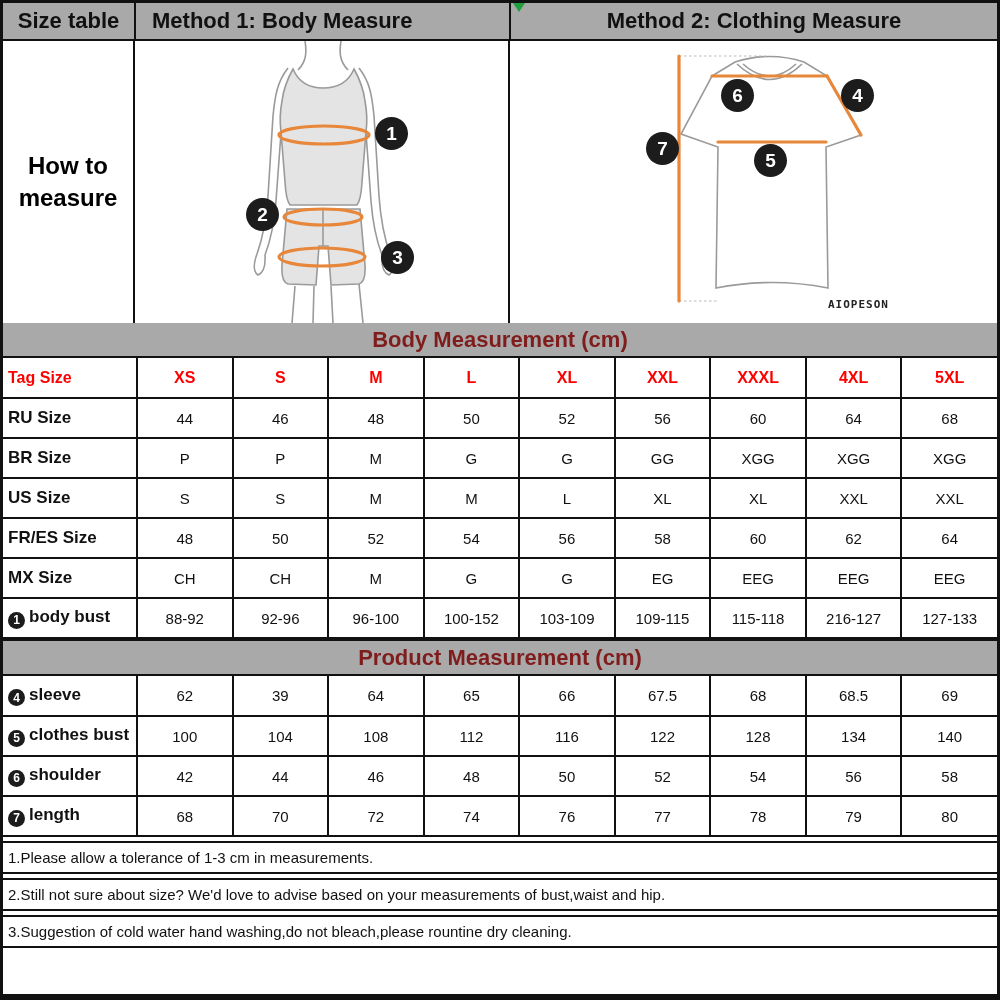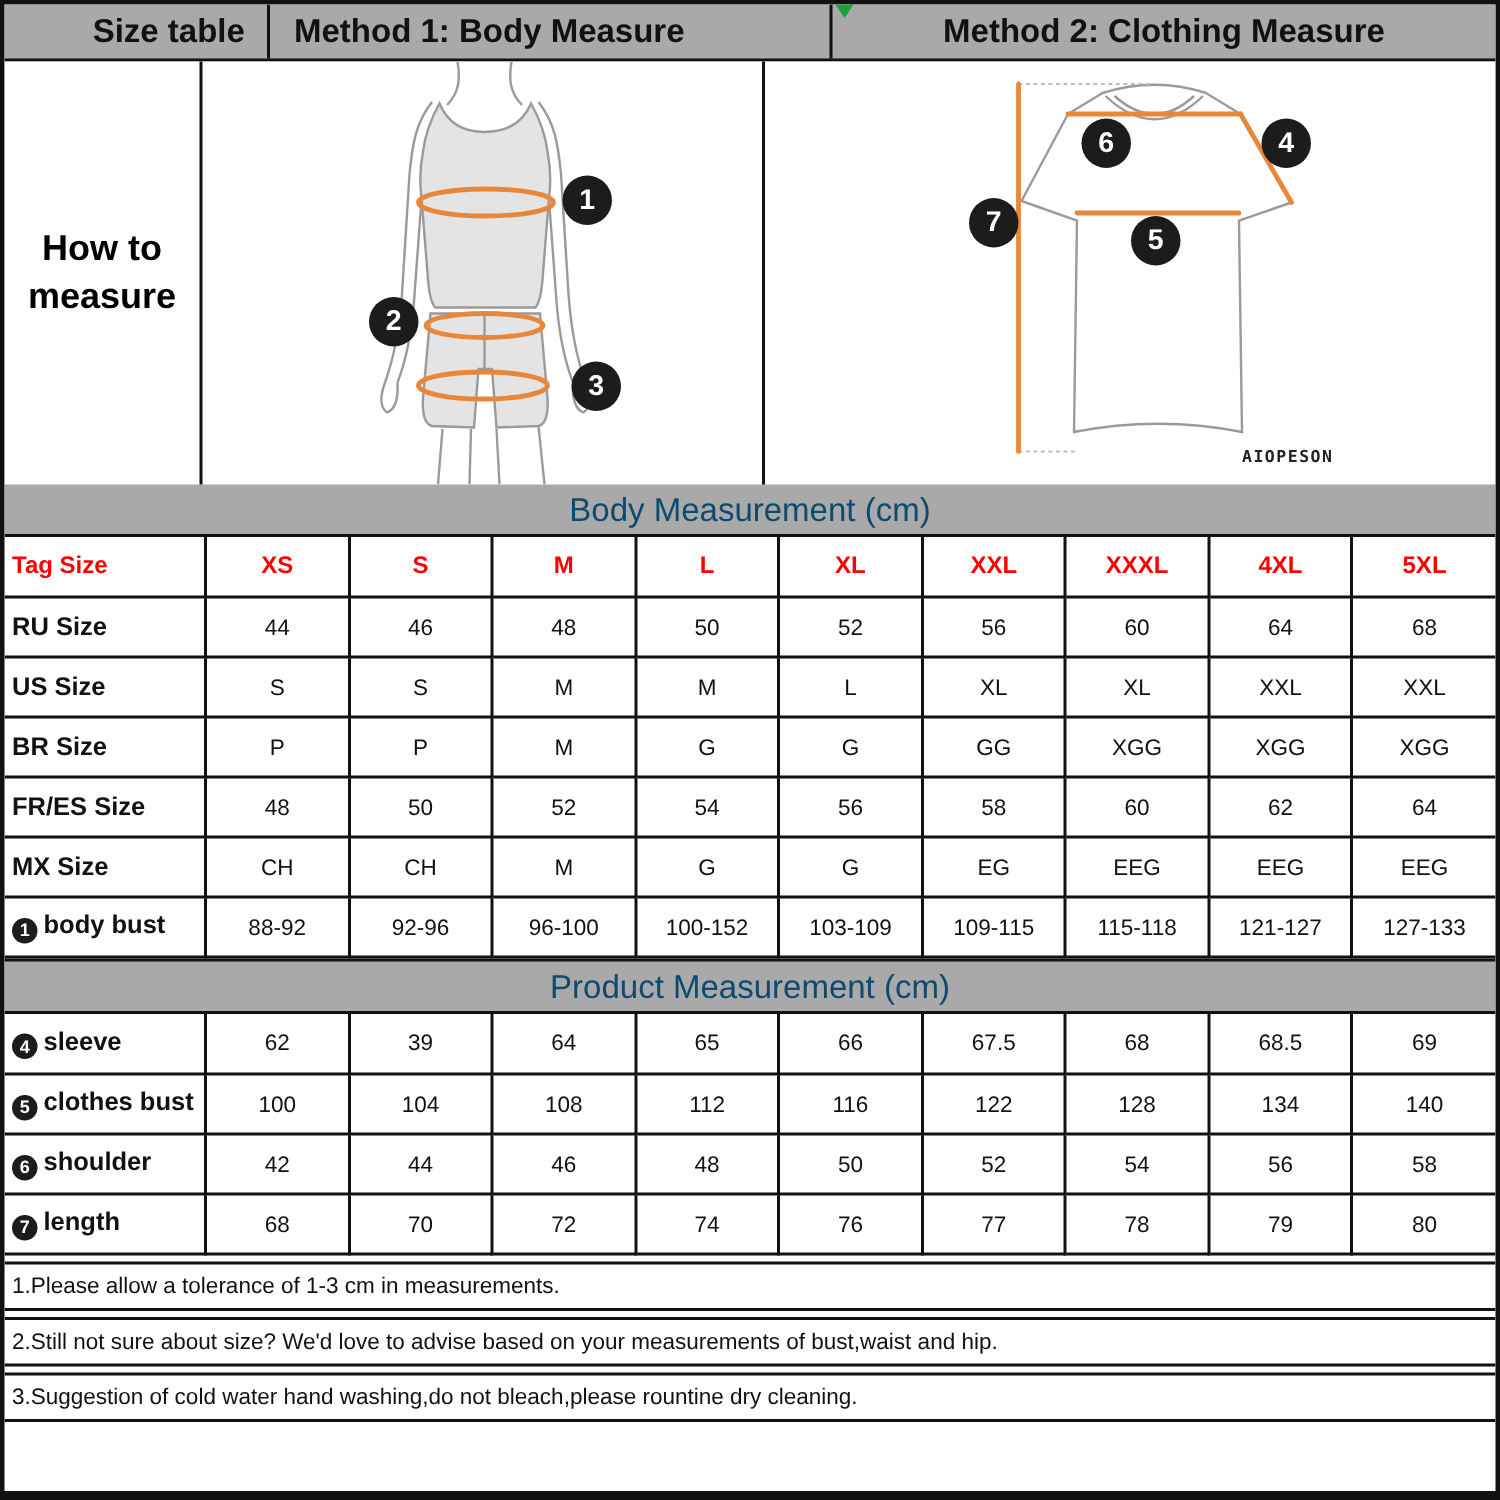--- a/index.html
+++ b/index.html
@@ -8,21 +8,21 @@
   }
   *{box-sizing:border-box; margin:0; padding:0;}
   body{background:#fff; font-family:"Liberation Sans", sans-serif;}
   .canvas{
     width:1000px; height:1000px; background:#fff; position:relative; overflow:hidden;
     border:3px solid var(--line); border-bottom-width:6px; margin:0 auto;
   }
   
   .top-header{display:flex; height:38px; background:var(--gray); border-bottom:2px solid var(--line);}
   .top-header .cell{display:flex; align-items:center; font-weight:bold; font-size:22px; color:#111;}
-  .c-sizetable{width:133px; justify-content:center; border-right:2px solid var(--line);margin-left:44px;}
+  .c-sizetable{width:133px; justify-content:center; border-right:2px solid var(--line);}
   .c-method1{width:375px; padding-left:16px; border-right:2px solid var(--line);}
   .c-method2{flex:1; justify-content:center; position:relative;}
   .green-tri{position:absolute; left:2px; top:0; width:0; height:0;
     border-left:6px solid transparent; border-right:6px solid transparent;
     border-top:9px solid var(--green);}
   
   .diagram-row{display:flex; height:282px; background:#fff;}
   .c-howto{width:133px; border-right:2px solid var(--line); display:flex; align-items:center;
     justify-content:center; text-align:center; font-weight:bold; font-size:24px; line-height:1.35; padding:16px 10px;}
   .c-body{width:375px; border-right:2px solid var(--line); position:relative;}
@@ -32,21 +32,21 @@
   .m-b1{left:240px; top:76px;} .m-b2{left:111px; top:157px;} .m-b3{left:246px; top:200px;}
   .m-s6{left:211px; top:38px;} .m-s4{left:331px; top:38px;} .m-s5{left:244px; top:103px;} .m-s7{left:136px; top:91px;}
   .brand{position:absolute; left:318px; top:257px; font-family:"DejaVu Sans Mono", monospace;
     font-weight:bold; font-size:11px; letter-spacing:1px; color:#222;}
   svg .sketch{stroke:var(--sketch); fill:none; stroke-width:1.6;}
   svg .sketchfill{stroke:var(--sketch); fill:var(--fillgray); stroke-width:1.6;}
   svg .orange{stroke:var(--orange); fill:none; stroke-width:3.2; stroke-linecap:round;}
   svg .dotted{stroke:#bbb; fill:none; stroke-width:1.2; stroke-dasharray:2.5 2.5;}
   
   .band{height:35px; background:var(--gray); border-bottom:2px solid var(--line);
-    display:flex; align-items:center; justify-content:center; font-weight:normal; font-size:22px; color:#0c4a6e;}
+    display:flex; align-items:center; justify-content:center; font-weight:bold; font-size:22px; color:#7f1d1d;}
   .band.mid{border-top:2px solid var(--line); height:37px;}
   
   table{width:100%; border-collapse:collapse; table-layout:fixed;}
   td{border:2px solid var(--line); height:40px; text-align:center; font-size:15px; color:#111;
      overflow:hidden; white-space:nowrap;}
   td.label{text-align:left; padding-left:5px; font-weight:bold; font-size:17px;}
   tr.tag-row td{color:var(--red); font-weight:bold; font-size:16px;}
   table tr:first-child td{border-top:none;}
   td:first-child{border-left:none;} td:last-child{border-right:none;}
   .row-marker{display:inline-flex; width:17px; height:17px; border-radius:50%; background:var(--marker);
@@ -158,42 +158,42 @@
           <td>46</td>
           <td>48</td>
           <td>50</td>
           <td>52</td>
           <td>56</td>
           <td>60</td>
           <td>64</td>
           <td>68</td>
         </tr>
         <tr>
-          <td class="label"><span>US Size</span></td>
-          <td>S</td>
-          <td>S</td>
-          <td>M</td>
-          <td>M</td>
-          <td>L</td>
-          <td>XL</td>
-          <td>XL</td>
-          <td>XXL</td>
-          <td>XXL</td>
-        </tr>
-        <tr>
           <td class="label"><span>BR Size</span></td>
           <td>P</td>
           <td>P</td>
           <td>M</td>
           <td>G</td>
           <td>G</td>
           <td>GG</td>
           <td>XGG</td>
           <td>XGG</td>
           <td>XGG</td>
+        </tr>
+        <tr>
+          <td class="label"><span>US Size</span></td>
+          <td>S</td>
+          <td>S</td>
+          <td>M</td>
+          <td>M</td>
+          <td>L</td>
+          <td>XL</td>
+          <td>XL</td>
+          <td>XXL</td>
+          <td>XXL</td>
         </tr>
         <tr>
           <td class="label"><span>FR/ES Size</span></td>
           <td>48</td>
           <td>50</td>
           <td>52</td>
           <td>54</td>
           <td>56</td>
           <td>58</td>
           <td>60</td>
@@ -214,21 +214,21 @@
         </tr>
         <tr>
           <td class="label"><span class="row-marker">1</span><span>body bust</span></td>
           <td>88-92</td>
           <td>92-96</td>
           <td>96-100</td>
           <td>100-152</td>
           <td>103-109</td>
           <td>109-115</td>
           <td>115-118</td>
-          <td>121-127</td>
+          <td>216-127</td>
           <td>127-133</td>
         </tr>
       </tbody>
   </table>
 
   <div class="band mid">
     <span>Product Measurement (cm)</span>
   </div>
   <table>
     <colgroup>

